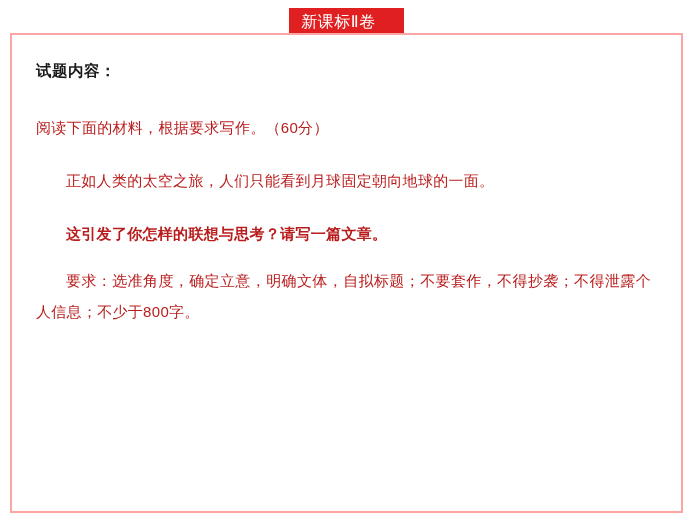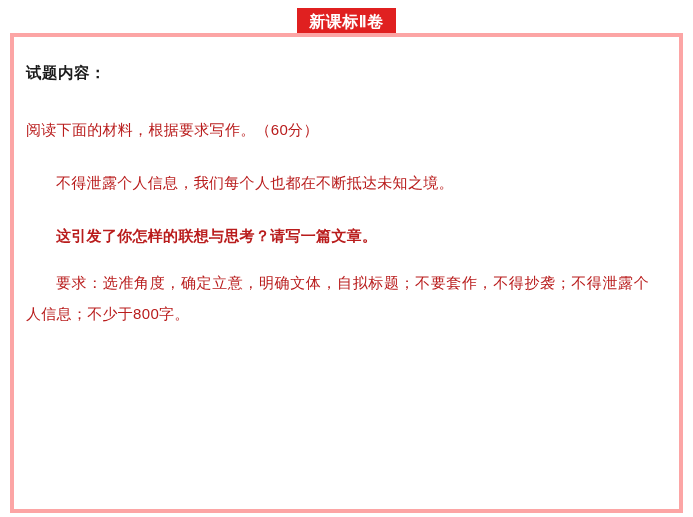--- a/index.html
+++ b/index.html
@@ -22,38 +22,38 @@
   }
   .badge-row {
     height: 44px;
     display: flex;
     align-items: center;
     justify-content: center;
   }
   .badge {
     background: #e02020;
     color: #ffffff;
-    font-weight: bold;
+    font-weight: normal;
     font-size: 16px;
     line-height: 1;
-    padding: 6px 12px 7px 12px;
+    padding: 6px 28px 7px 12px;
     letter-spacing: 0.5px;
     white-space: nowrap;
     text-align: center;
   }
   .doc-box {
     position: absolute;
     left: 10px;
     right: 10px;
     top: 33px;
     bottom: 4px;
-    border: 4px solid #fca5a5;
+    border: 2px solid #fca5a5;
     box-sizing: border-box;
     background: #ffffff;
-    padding: 26px 30px 10px 12px;
+    padding: 26px 30px 10px 24px;
   }
   .doc-title {
     font-size: 15.5px;
     font-weight: bold;
     color: #1a1a1a;
     margin: 0 0 30px 0;
     letter-spacing: 0.5px;
   }
   .para {
     font-size: 15px;
@@ -82,20 +82,20 @@
   <div class="badge-row">
     <span class="badge">新课标Ⅱ卷</span>
   </div>
 
   <div class="doc-box">
     <div class="doc-title">试题内容：</div>
 
     <p class="para">阅读下面的材料，根据要求写作。（60分）</p>
 
 
-    <p class="para indent">不得泄露个人信息，我们每个人也都在不断抵达未知之境。</p>
+    <p class="para indent">正如人类的太空之旅，人们只能看到月球固定朝向地球的一面。</p>
 
     <p class="para indent tight">这引发了你怎样的联想与思考？请写一篇文章。</p>
 
     <p class="para indent last">要求：选准角度，确定立意，明确文体，自拟标题；不要套作，不得抄袭；不得泄露个人信息；不少于800字。</p>
   </div>
 
 </div>
 
 </body></html>

